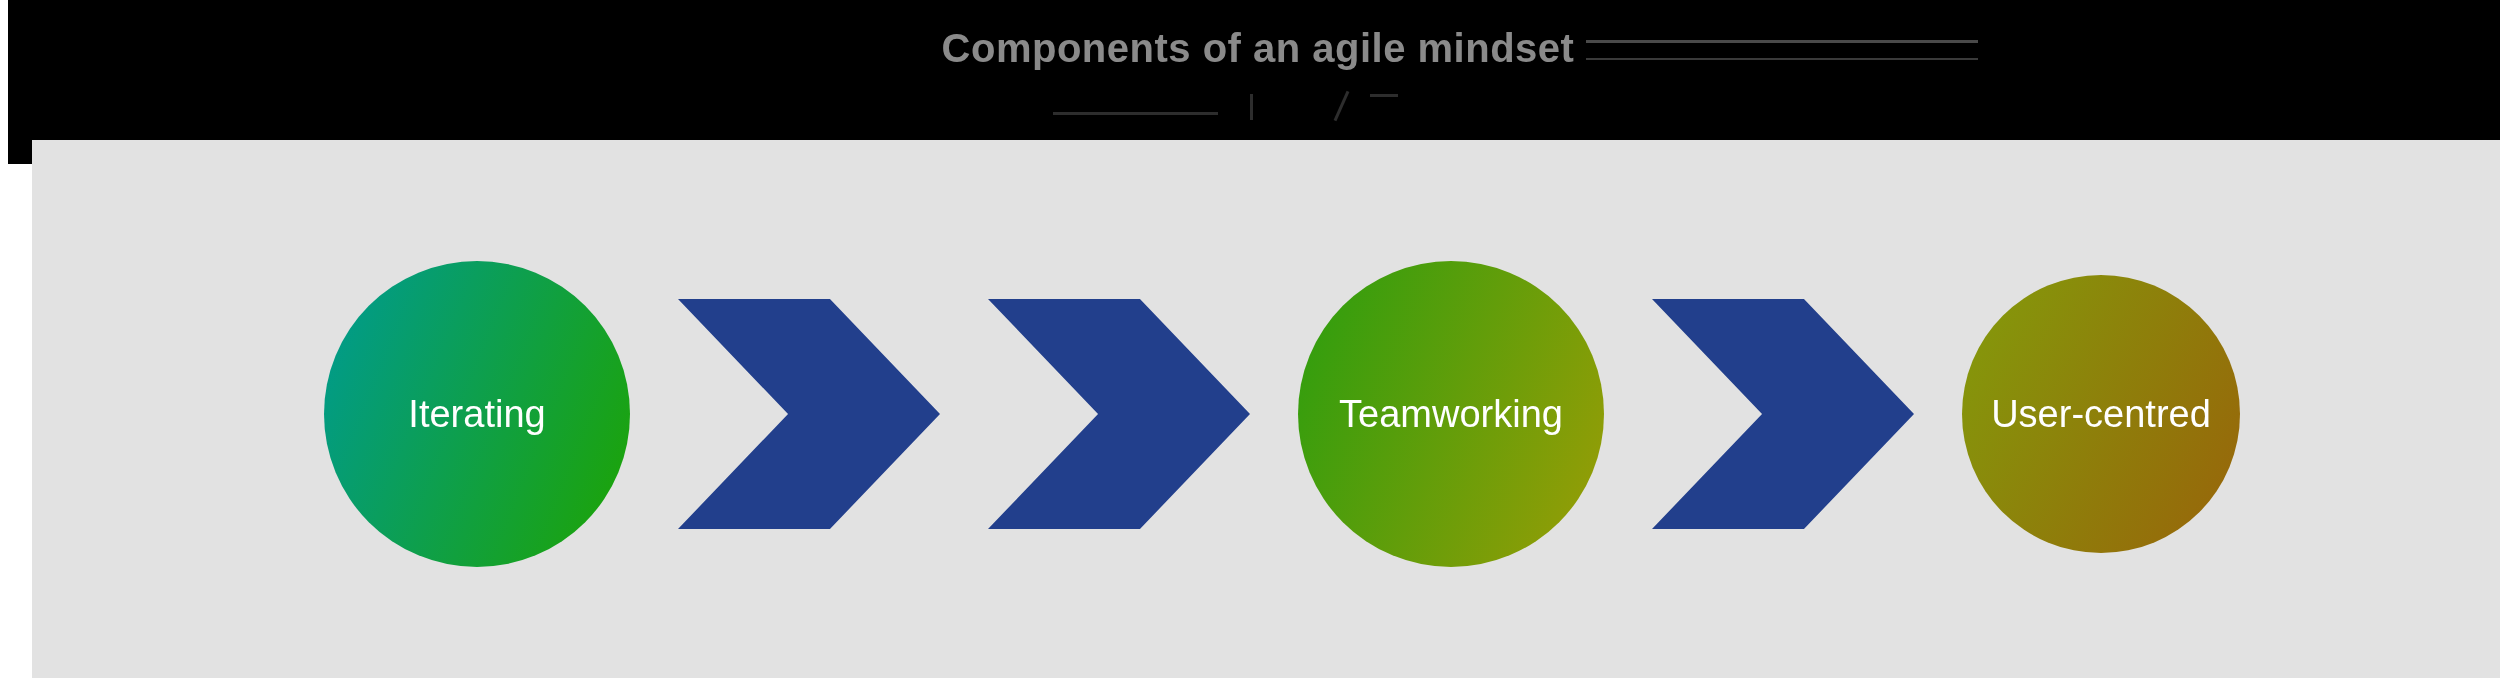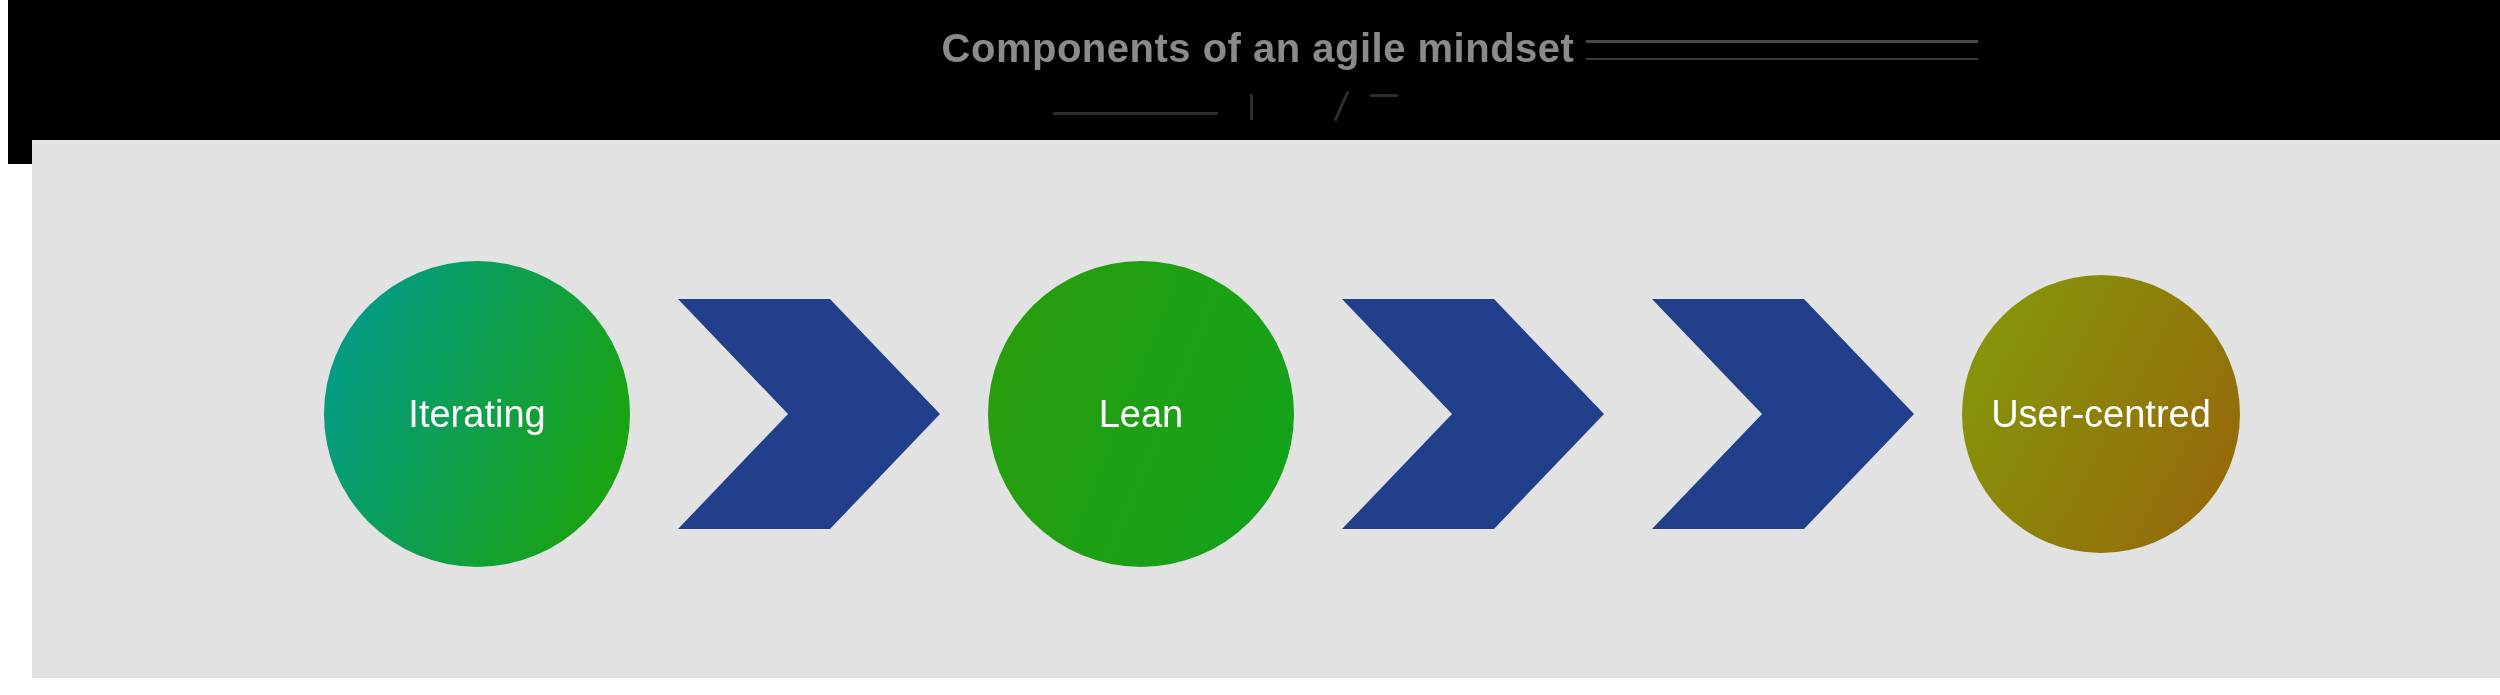--- a/index.html
+++ b/index.html
@@ -96,26 +96,26 @@
   </header>
 
   <main class="stage">
 
     <div class="circle" style="background: linear-gradient(112deg, #009b8d 5%, #1ba30e 90%)">
       <span class="label">Iterating</span>
     </div>
 
     <div class="arrow" style="background: #223f8c"></div>
 
-    <div class="circle" style="background: linear-gradient(112deg, #2a9d0c 5%, #13a21a 90%)">
-      <span class="label">Lean</span>
-    </div>
 
     <div class="arrow" style="background: #223f8c"></div>
 
+    <div class="circle" style="background: linear-gradient(112deg, #2f9e0e 5%, #969d06 95%)">
+      <span class="label">Teamworking</span>
+    </div>
 
     <div class="arrow" style="background: #223f8c"></div>
 
     <div class="circle small" style="background: linear-gradient(118deg, #84990b 5%, #97680a 92%)">
       <span class="label">User-centred</span>
     </div>
 
   </main>
 
 </div>

